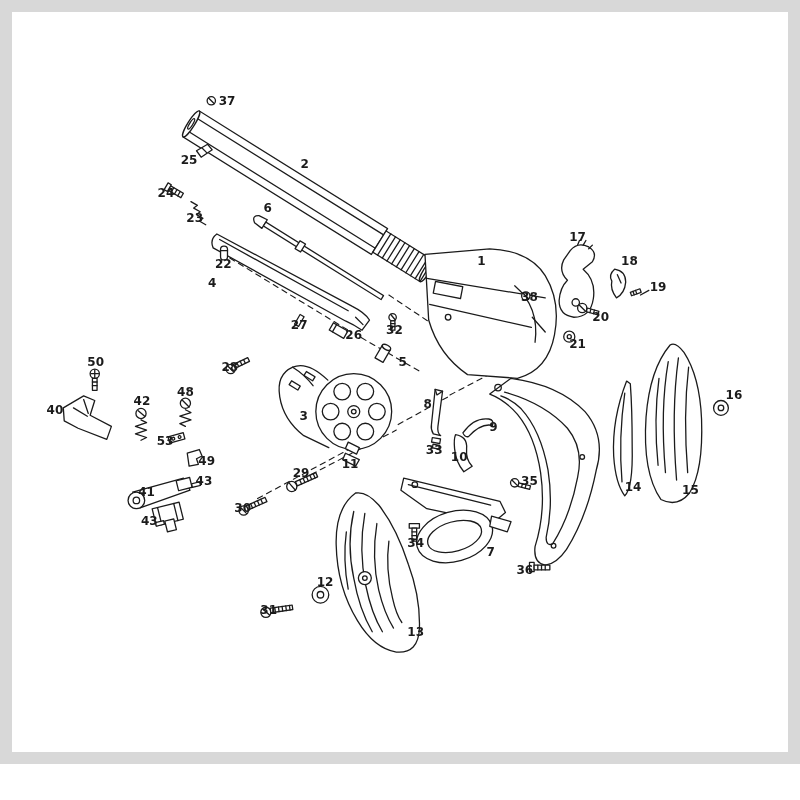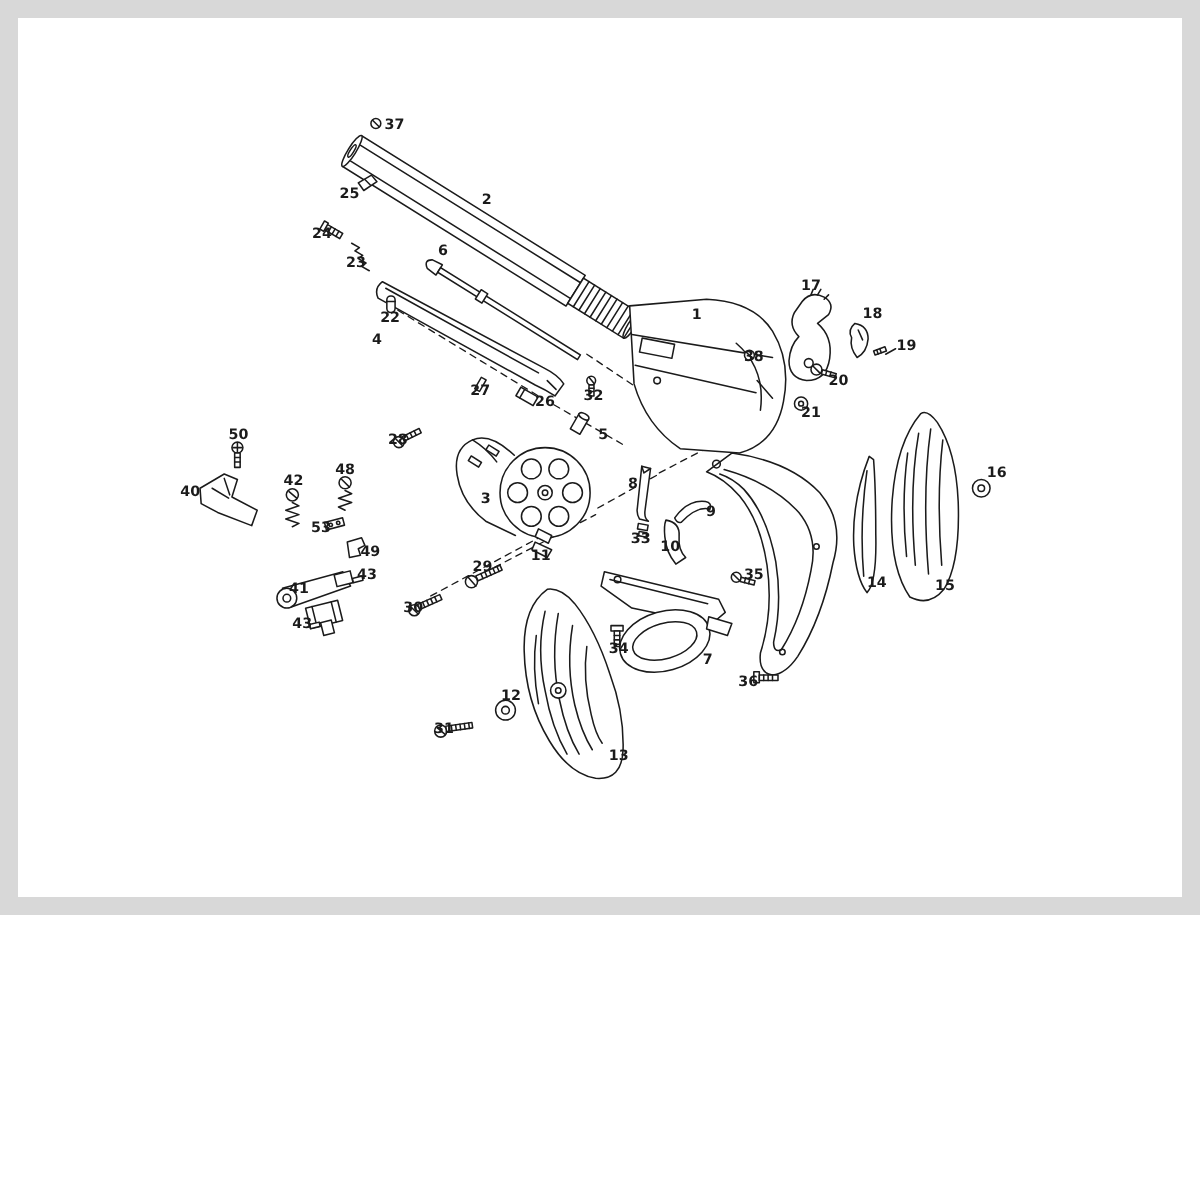--- a/index.html
+++ b/index.html
@@ -1,17 +1,17 @@
 <!DOCTYPE html>
 <html style="--ink: #1b1b1b; --paper: #ffffff; --frame: #d8d8d8;"><head>
 <meta charset="utf-8">
 <style>
   html,body { margin:0; padding:0; background:#ffffff; }
   .page {
-    width:800px; height:610px; box-sizing:border-box;
+    width:800px; height:764px; box-sizing:border-box;
     border:12px solid var(--frame, #d8d8d8);
     background:var(--paper, #ffffff);
     position:relative; overflow:hidden;
     font-family:"DejaVu Sans", sans-serif;
   }
   #art { display:block; width:100%; height:100%; }
   #art path, #art rect, #art circle, #art ellipse, #art polyline, #art line {
     stroke:var(--ink, #1b1b1b); stroke-width:1.4; fill:none;
     stroke-linecap:round; stroke-linejoin:round;
   }

